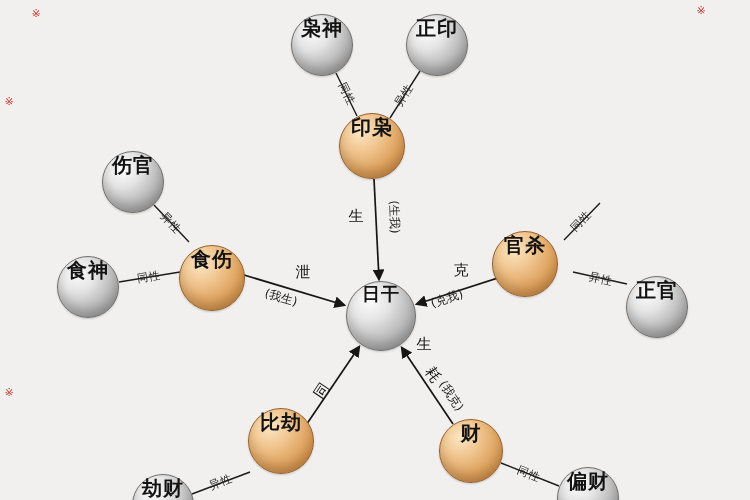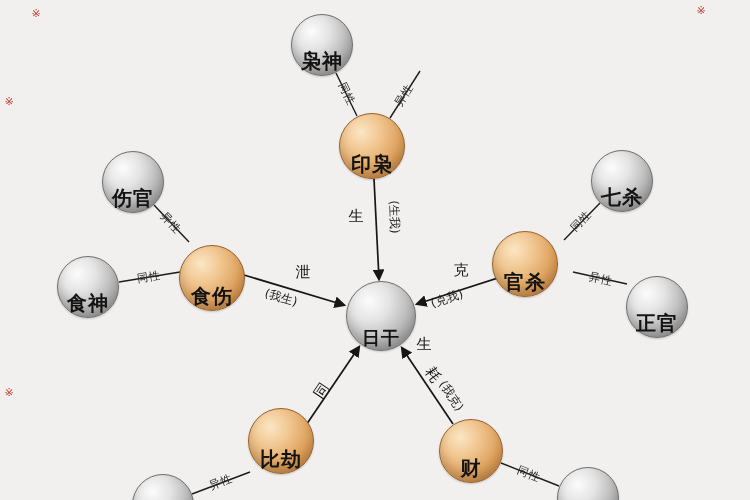--- a/index.html
+++ b/index.html
@@ -1,21 +1,21 @@
 <!DOCTYPE html>
 <html><head>
 <meta charset="utf-8">
 <style>
   *{box-sizing:border-box;margin:0;padding:0}
   html,body{width:750px;height:500px}
   body{font-family:"DejaVu Sans","Liberation Sans",sans-serif;background:#e8e6e5}
   .canvas{position:relative;width:750px;height:500px;overflow:hidden;background:#f2f0ef}
   .lines{position:absolute;left:0;top:0}
   .node{position:absolute;width:var(--d,62px);height:var(--d,62px);border-radius:50%;
-        display:flex;align-items:flex-end;justify-content:center}
+        display:flex;align-items:flex-start;justify-content:center}
   .node.gray{
     background:radial-gradient(circle at 33% 28%, #fcfcfc 0%, #e4e4e4 30%, #b7b7b7 62%, #979797 85%, #8a8a8a 100%);
     border:1px solid #6e6e6e;
     box-shadow:inset 0 -7px 10px rgba(0,0,0,.14), 0 1px 2px rgba(0,0,0,.18);
   }
   .node.bronze{
     background:radial-gradient(circle at 33% 28%, #fbe6c4 0%, #f1c792 30%, #dea25e 62%, #ca8843 85%, #bf7d3b 100%);
     border:1px solid #96602a;
     box-shadow:inset 0 -7px 10px rgba(0,0,0,.14), 0 1px 2px rgba(0,0,0,.18);
     font-family:Liberation Mono, monospace;
@@ -54,28 +54,28 @@
       <line x1="244" y1="275" x2="344" y2="305" marker-end="url(#arr)"></line>
       <line x1="510" y1="274" x2="417" y2="304" marker-end="url(#arr)"></line>
       <line x1="300" y1="434" x2="359" y2="347" marker-end="url(#arr)"></line>
       <line x1="453" y1="424" x2="402" y2="348" marker-end="url(#arr)"></line>
     </g>
   </svg>
 
   <div class="node gray" style="left:291px;top:14px;--d:62px">
     <span class="node-label">枭神</span>
   </div>
+  <div class="node gray" style="left:406px;top:14px;--d:62px">
+    <span class="node-label">正印</span>
+  </div>
   <div class="node gray" style="left:57px;top:256px;--d:62px">
     <span class="node-label">食神</span>
   </div>
   <div class="node gray" style="left:102px;top:151px;--d:62px">
     <span class="node-label">伤官</span>
-  </div>
-  <div class="node gray" style="left:591px;top:150px;--d:62px">
-    <span class="node-label">七杀</span>
   </div>
   <div class="node gray" style="left:626px;top:276px;--d:62px">
     <span class="node-label">正官</span>
   </div>
   <div class="node gray" style="left:132px;top:474px;--d:62px">
     <span class="node-label">劫财</span>
   </div>
   <div class="node gray" style="left:557px;top:467px;--d:62px">
     <span class="node-label">偏财</span>
   </div>

